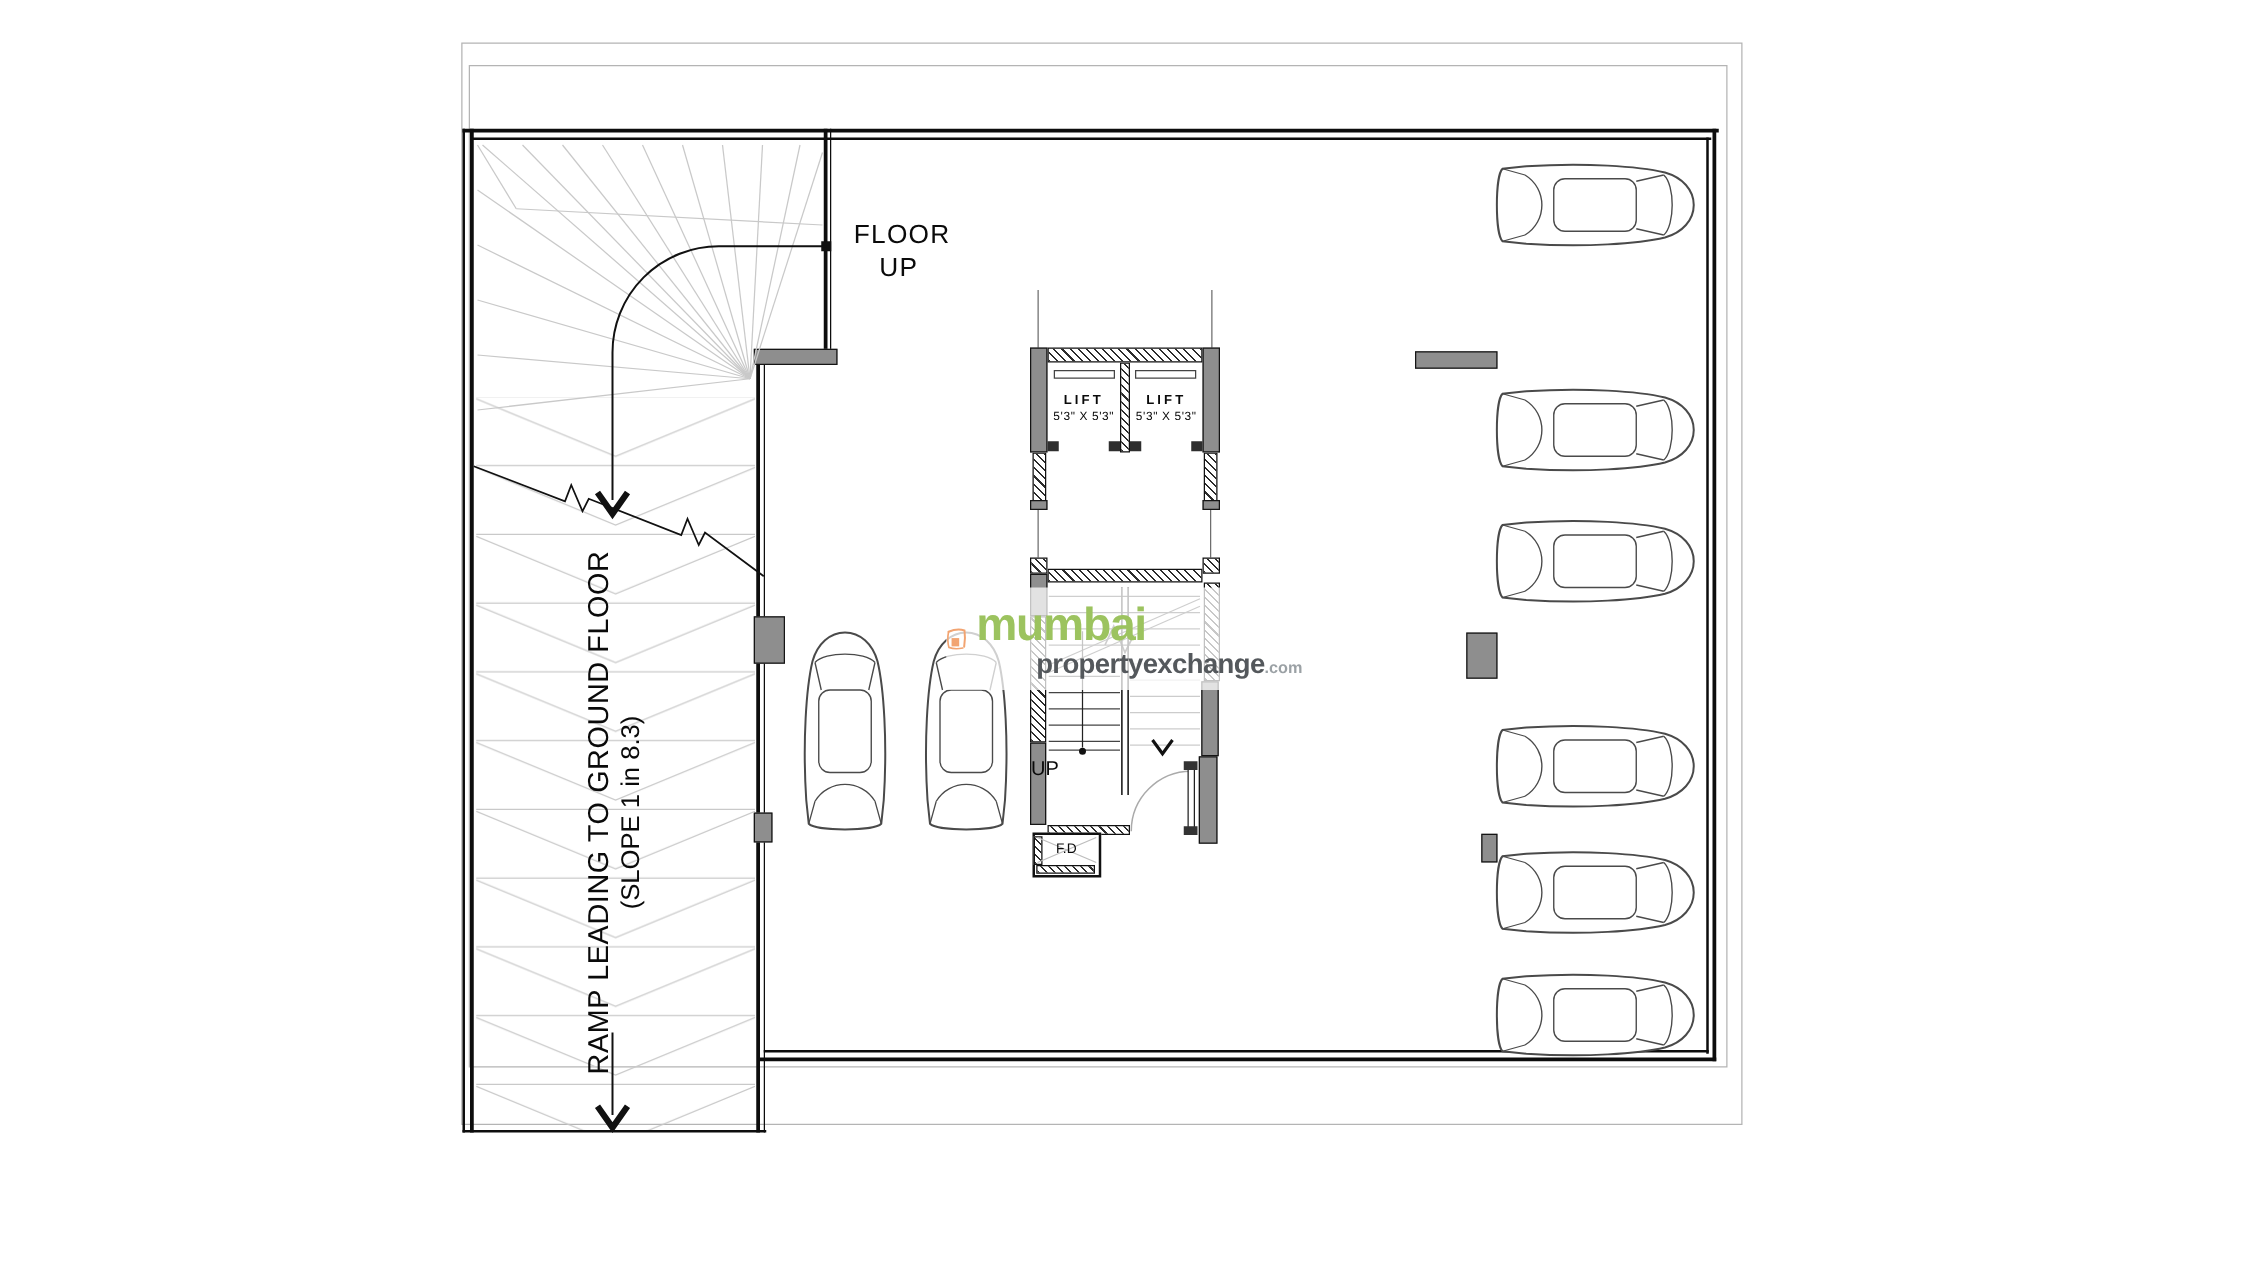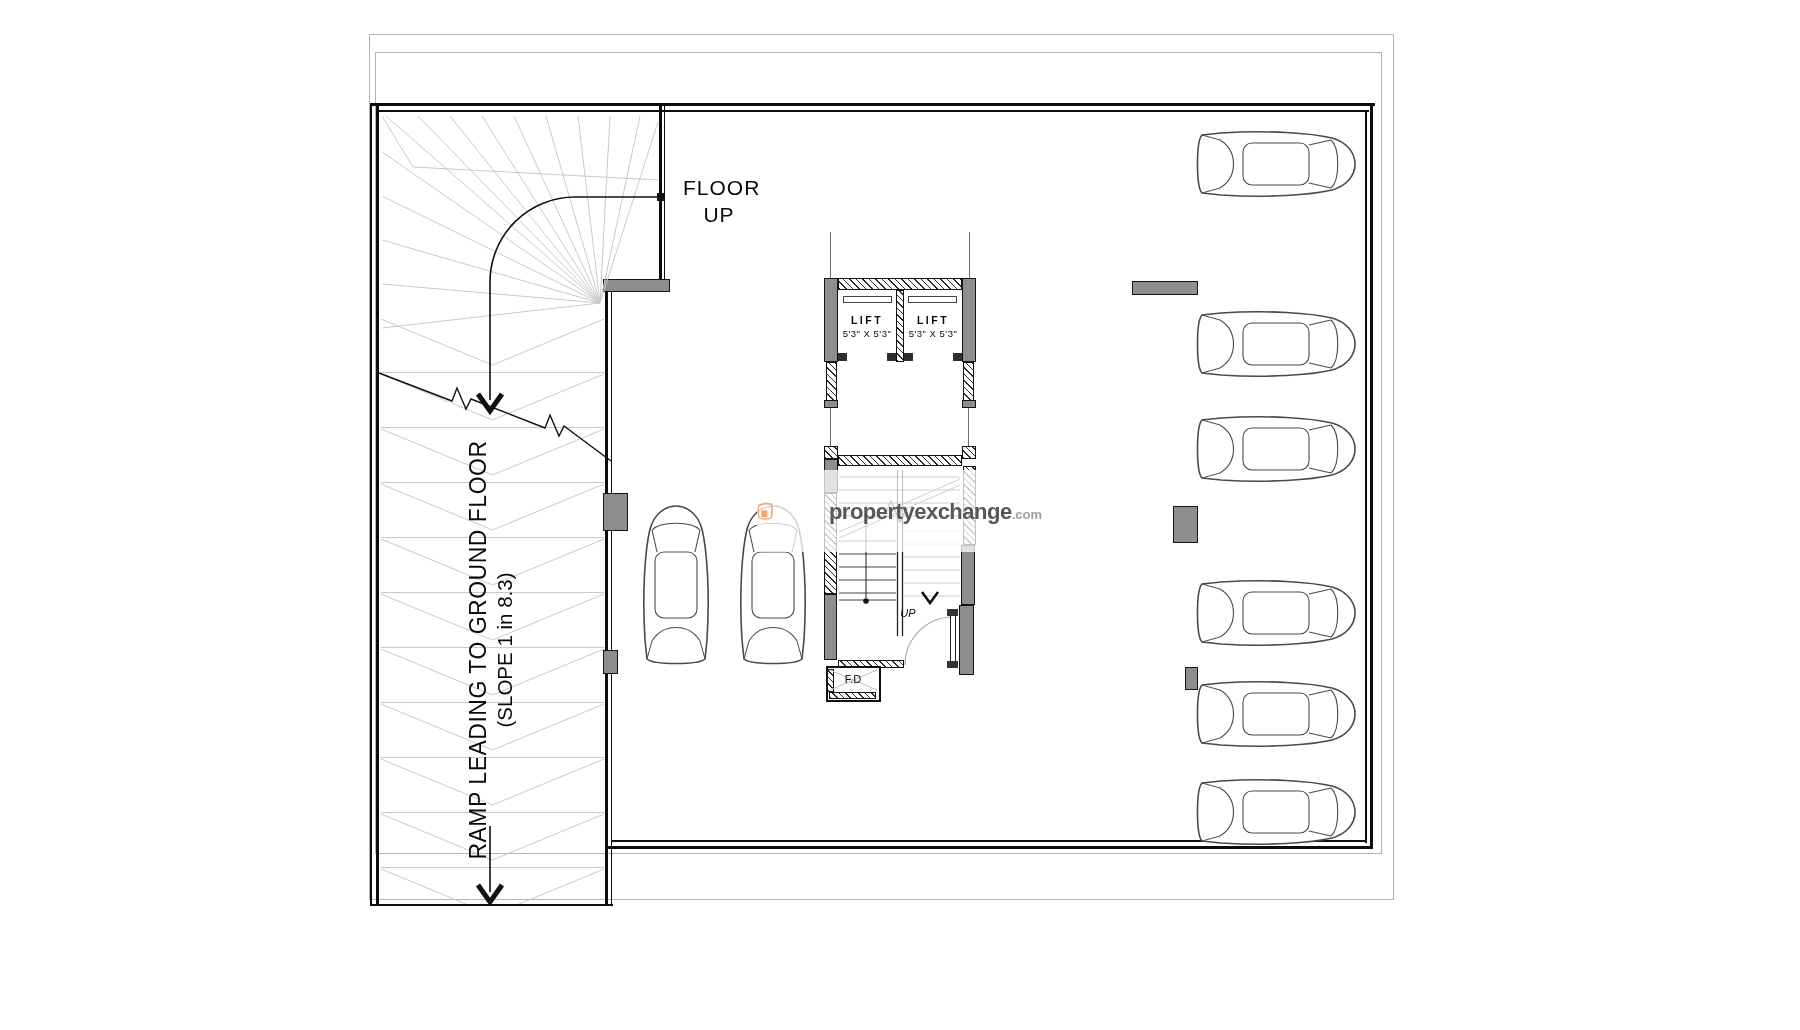--- a/index.html
+++ b/index.html
@@ -195,36 +195,37 @@
     </g>
   </svg>
 
   <div id="watermark">
     <svg width="58" height="66" viewBox="0 0 60 68" style="position:static;">
       <path d="M7,13 C26,5 42,5 55,9 C57,23 57,41 54,58" fill="none" stroke="#f2a471" stroke-width="6" stroke-linecap="round"></path>
       <path d="M7,13 C4,28 4,45 8,60 C20,65 36,65 50,62" fill="none" stroke="#f2a471" stroke-width="5" stroke-linecap="round"></path>
       <rect x="16" y="32" width="23" height="25" fill="#f2a471"></rect>
     </svg>
     <div id="wm-text">
+      <div id="wm-line1">mumbai</div>
       <div id="wm-line2"><span>propertyexchange</span><span id="wm-tld">.com</span></div>
     </div>
   </div>
 
   <div class="lbl center txt-layer" style="left:683px;top:174px;width:72px;font-size:21px;line-height:1.3;letter-spacing:1px;">FLOOR UP</div>
 
   <div class="lbl center txt-layer liftbox" style="left:838px;top:306px;width:58px;height:40px;">
     <div class="lift-name">LIFT</div>
     <div class="lift-size">5'3" X 5'3"</div>
   </div>
   <div class="lbl center txt-layer liftbox" style="left:904px;top:306px;width:58px;height:40px;">
     <div class="lift-name">LIFT</div>
     <div class="lift-size">5'3" X 5'3"</div>
   </div>
 
-  <div class="lbl center txt-layer" style="left:892px;top:607px;width:32px;font-size:11px;font-style:italic;">UP</div>
+  <div class="lbl center txt-layer" style="left:820px;top:607px;width:32px;font-size:16px;">UP</div>
 
   <div class="lbl center txt-layer" style="left:830px;top:673px;width:46px;font-size:11px;">F.D</div>
 
   <div id="ramp-note" class="lbl center txt-layer" style="left:262px;top:623px;width:460px;height:54px;">
     <div style="font-size:23px;letter-spacing:0.5px;">RAMP LEADING TO GROUND FLOOR</div>
     <div style="font-size:20.5px;margin-top:1px;">(SLOPE 1 in 8.3)</div>
   </div>
 
 </div>
 

